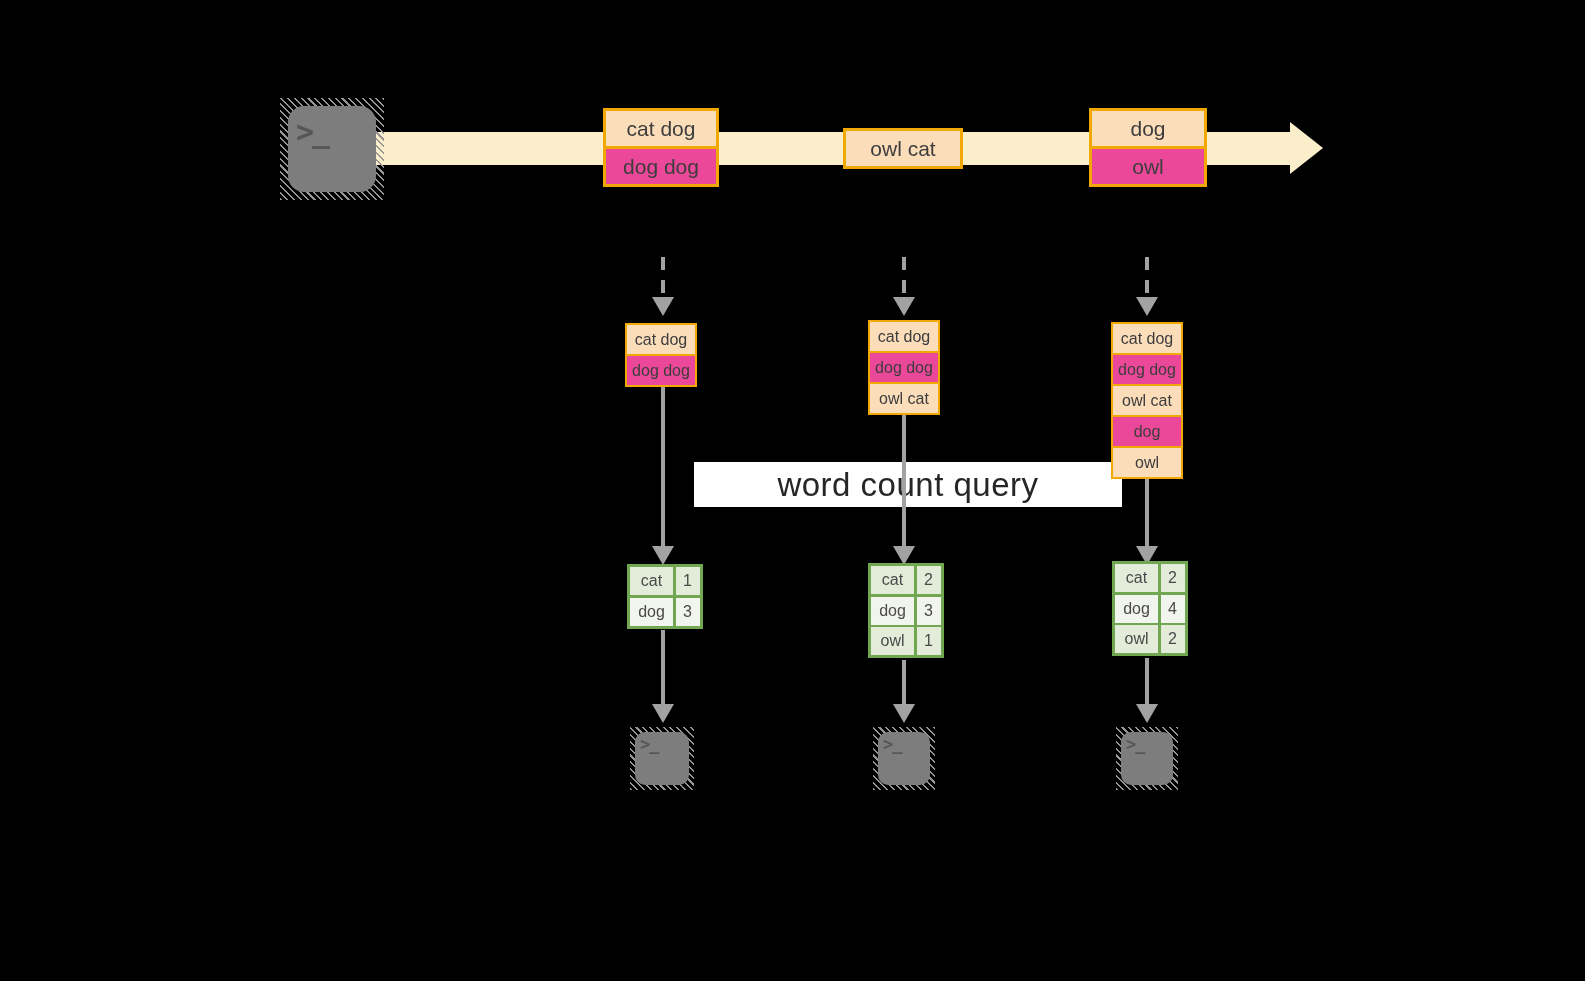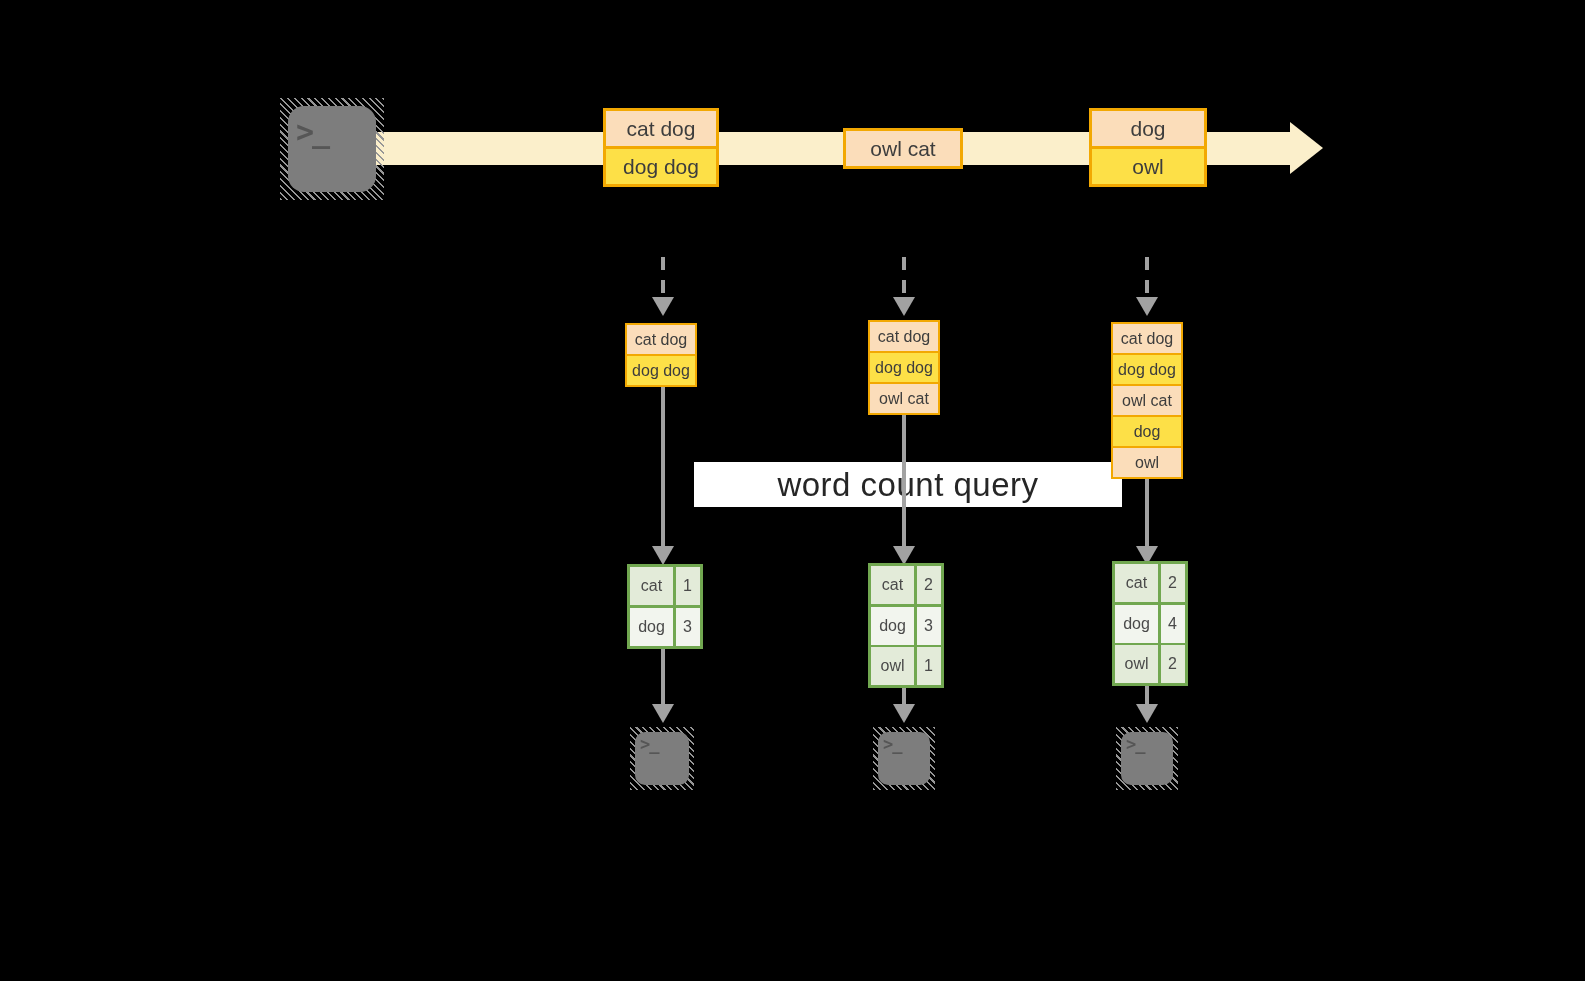--- a/index.html
+++ b/index.html
@@ -8,38 +8,38 @@
     font-family:"Liberation Sans","DejaVu Sans",sans-serif;
   }
   
   .band{position:absolute;left:372px;top:132px;width:918px;height:33px;background:#fbefcb;z-index:1;}
   .band-head{position:absolute;left:1290px;top:122px;width:0;height:0;z-index:1;
     border-top:26px solid transparent;border-bottom:26px solid transparent;border-left:33px solid #fbefcb;}
   
   .obox{position:absolute;z-index:3;border:3px solid #f2a802;background:#f2a802;display:flex;flex-direction:column;gap:3px;}
   .obox .cell{display:flex;align-items:center;justify-content:center;color:#3d3d3d;}
   .obox .peach{background:#fbddba;}
-  .obox .cream{background:#fde047;}
+  .obox .cream{background:#ec4899;}
   .stream-box .cell{height:35px;font-size:21px;}
   .state-box{border-width:2px;gap:2px;}
   .state-box .cell{height:29px;font-size:16px;}
   
   .vline{position:absolute;width:4px;background:#a2a2a2;z-index:2;}
   .vdash{position:absolute;width:4px;z-index:2;
     background:repeating-linear-gradient(to bottom,#a2a2a2 0 13px,transparent 13px 23px);}
   .ah{position:absolute;width:0;height:0;z-index:2;
     border-left:11px solid transparent;border-right:11px solid transparent;border-top:19px solid #a2a2a2;}
   
   .query-band{position:absolute;left:694px;top:462px;width:428px;height:45px;background:#ffffff;z-index:1;
     display:flex;align-items:center;justify-content:center;}
   .query-band span{font-size:33px;font-weight:300;color:#262626;letter-spacing:.5px;}
   
   .gtable{position:absolute;z-index:3;background:#71a750;padding:3px;display:grid;
     grid-template-columns:43px 24px;gap:2.5px;}
-  .gtable .gc{display:flex;align-items:center;justify-content:center;height:38px;font-size:16px;color:#4a4a4a;}
+  .gtable .gc{display:flex;align-items:center;justify-content:center;height:28px;font-size:16px;color:#4a4a4a;}
   .gtable .rA{background:#e3ebd9;}
   .gtable .rB{background:#f2f5ee;}
   
   .term{position:absolute;z-index:3;
     background:repeating-linear-gradient(45deg,#969696 0 1.5px,transparent 1.5px 4.8px);}
   .term-inner{position:absolute;background:#7d7d7d;display:block;}
   .term-lg .term-inner{left:8px;top:8px;right:8px;bottom:8px;border-radius:16px;}
   .term-sm .term-inner{left:5px;top:5px;right:5px;bottom:5px;border-radius:10px;}
   .term-glyph{position:absolute;color:#565656;font-weight:bold;font-family:"DejaVu Sans Mono",monospace;}
   .term-lg .term-glyph{left:16px;top:16px;font-size:30px;letter-spacing:-2px;}

